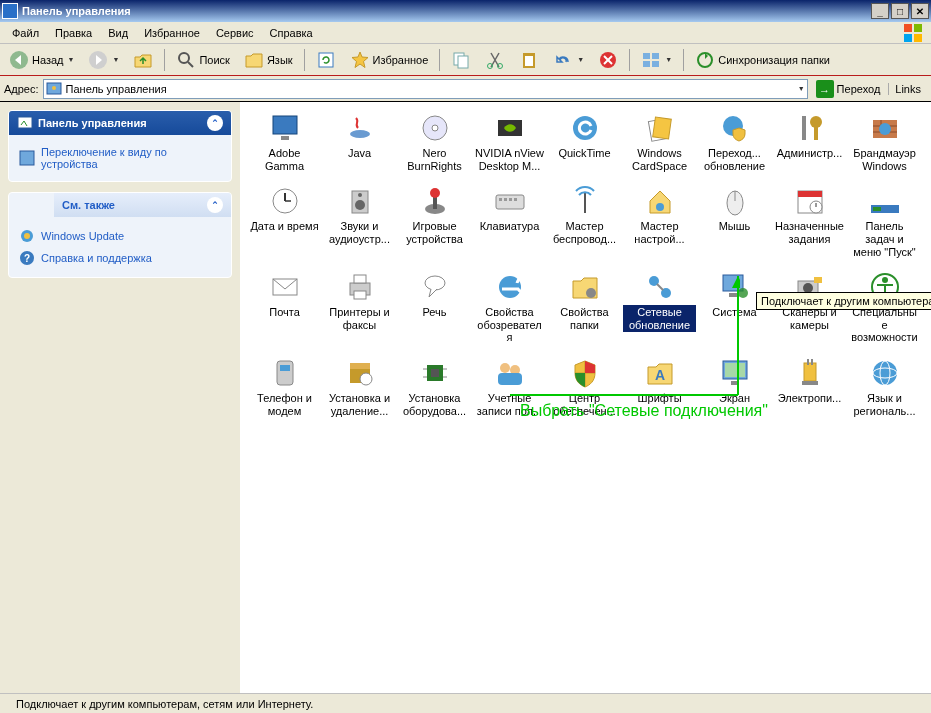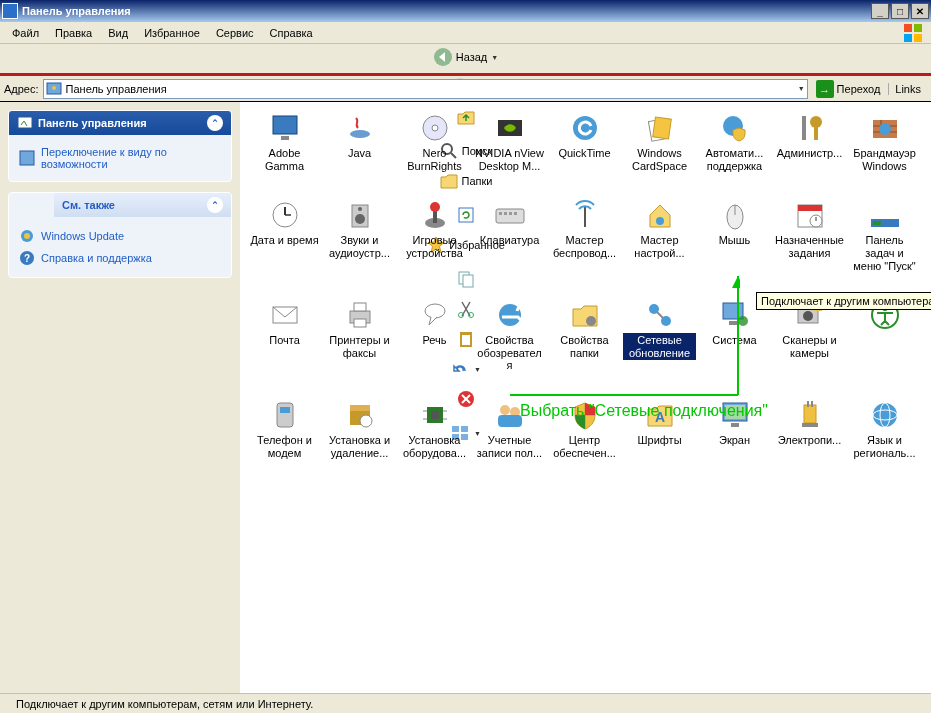--- a/index.html
+++ b/index.html
@@ -54,24 +54,23 @@
   .winlogo {
     position: absolute; right: 4px; top: 0; width: 28px; height: 22px;
     display: flex; align-items: center; justify-content: center;
   }
   .winlogo svg { width: 18px; height: 18px; }
   .toolbar {
     height: 32px;
     background: #ece9d8;
     display: flex;
     align-items: center;
-    padding: 0 20px;
-    border-bottom: 3px solid #b91c1c;
+    padding: 0 4px;
+    border-bottom: 1px solid #b91c1c;
     gap: 4px;
-    flex-direction: column;
   }
   .tbtn {
     display: flex; align-items: center; gap: 3px;
     padding: 2px 4px;
     cursor: pointer;
     border: 1px solid transparent;
     border-radius: 2px;
   }
   .tbtn .ico { width: 20px; height: 20px; display: inline-flex; align-items:center; justify-content:center; }
   .tbtn .lbl { }
@@ -150,21 +149,21 @@
   .panel-link .ico { width:16px; height:16px; display:inline-flex;align-items:center;justify-content:center;}
   .iconpane {
     flex: 1;
     padding: 10px 8px;
     overflow: auto;
     position: relative;
   }
   .icon-grid {
     display: grid;
     grid-template-columns: repeat(9, 73px);
-    gap: 26px 2px;
+    gap: 12px 2px;
   }
   .cp-item {
     display: flex; flex-direction: column; align-items: center;
     text-align: center;
     cursor: pointer;
     width: 73px;
   }
   .cp-item .big-ico {
     width: 32px; height: 32px;
     display:flex;align-items:center;justify-content:center;
@@ -270,21 +269,21 @@
         </svg>
       </span>
     <span class="lbl">Поиск</span>
   </div>
   <div class="tbtn">
     <span class="ico">
         <svg width="20" height="20">
           <path d="M2 6h5l2-2h9v13H2z" fill="#f7d774" stroke="#c59a2b"></path>
         </svg>
       </span>
-    <span class="lbl">Папки</span>
+    <span class="lbl">Язык</span>
   </div>
   <div class="vsep"></div>
   <div class="tbtn">
     <span class="ico">
         <svg width="20" height="20">
           <rect x="3" y="3" width="14" height="14" fill="#fff" stroke="#3a7abf"></rect>
           <path d="M7 10a3 3 0 1 1 1 2.2" fill="none" stroke="#2a8f2a" stroke-width="1.5"></path>
         </svg>
       </span>
   </div>
@@ -345,20 +344,29 @@
         <svg width="20" height="20">
           <rect x="2" y="3" width="7" height="6" fill="#7ab0e0"></rect>
           <rect x="11" y="3" width="7" height="6" fill="#7ab0e0"></rect>
           <rect x="2" y="11" width="7" height="6" fill="#7ab0e0"></rect>
           <rect x="11" y="11" width="7" height="6" fill="#7ab0e0"></rect>
         </svg>
       </span>
       <span class="dropdown-arrow">▼</span>
     </div>
   <div class="vsep"></div>
+  <div class="tbtn">
+    <span class="ico">
+        <svg width="20" height="20">
+          <circle cx="10" cy="10" r="7" fill="none" stroke="#2a8f2a" stroke-width="2"></circle>
+          <path d="M10 3 L13 6 L10 9" fill="#2a8f2a"></path>
+        </svg>
+      </span>
+    <span class="lbl">Синхронизация папки</span>
+  </div>
 </div>
 
 <div class="addressbar">
   <span class="addr-label">Адрес:</span>
   <div class="addr-field">
     <span class="ico">
         <svg width="16" height="16">
           <rect x="1" y="2" width="14" height="11" fill="#6fa8dc" stroke="#2a5a9c"></rect>
           <circle cx="8" cy="7" r="2" fill="#f0c040"></circle>
         </svg>
@@ -388,21 +396,21 @@
         </span>
         <span class="collapse-chevron">⌃</span>
       </div>
       <div class="panel-body">
         <div class="panel-link">
           <span class="ico">
               <svg width="16" height="16">
                 <rect x="1" y="1" width="14" height="14" fill="#6fa8dc" stroke="#2a5a9c"></rect>
               </svg>
             </span>
-          <span>Переключение к виду по возможности</span>
+          <span>Переключение к виду по устройства</span>
         </div>
       </div>
     </div>
     <div class="panel">
       <div class="panel-header light">
         <span>См. также</span>
         <span class="collapse-chevron">⌃</span>
       </div>
       <div class="panel-body">
         <div class="panel-link">
@@ -483,21 +491,21 @@
           </div>
           <div class="label">Windows CardSpace</div>
         </div>
         <div class="cp-item">
           <div class="big-ico">
             <svg width="32" height="32">
               <circle cx="14" cy="14" r="10" fill="#4a9cd6"></circle>
               <path d="M20 16l6 2v4c0 4-3 6-6 7-3-1-6-3-6-7v-4z" fill="#f0c040" stroke="#c59a2b"></path>
             </svg>
           </div>
-          <div class="label">Автомати... поддержка</div>
+          <div class="label">Переход... обновление</div>
         </div>
         <div class="cp-item">
           <div class="big-ico">
             <svg width="32" height="32">
               <rect x="8" y="4" width="4" height="24" fill="#888"></rect>
               <circle cx="22" cy="10" r="6" fill="#c59a2b"></circle>
               <rect x="20" y="14" width="4" height="14" fill="#c59a2b"></rect>
             </svg>
           </div>
           <div class="label">Администр...</div>
@@ -682,20 +690,21 @@
           <div class="label">Сканеры и камеры</div>
         </div>
         <div class="cp-item">
           <div class="big-ico">
             <svg width="32" height="32">
               <circle cx="16" cy="16" r="13" fill="#fff" stroke="#2a8f2a" stroke-width="2"></circle>
               <circle cx="16" cy="9" r="3" fill="#2a8f2a"></circle>
               <path d="M8 14h16 M16 14v10 M12 26l4-4 4 4" stroke="#2a8f2a" stroke-width="2" fill="none"></path>
             </svg>
           </div>
+          <div class="label">Специальные возможности</div>
         </div>
         <div class="cp-item">
           <div class="big-ico">
             <svg width="32" height="32">
               <rect x="8" y="4" width="16" height="24" rx="3" fill="#ccc" stroke="#888"></rect>
               <rect x="11" y="8" width="10" height="6" fill="#4a9cd6"></rect>
             </svg>
           </div>
           <div class="label">Телефон и модем</div>
         </div>

